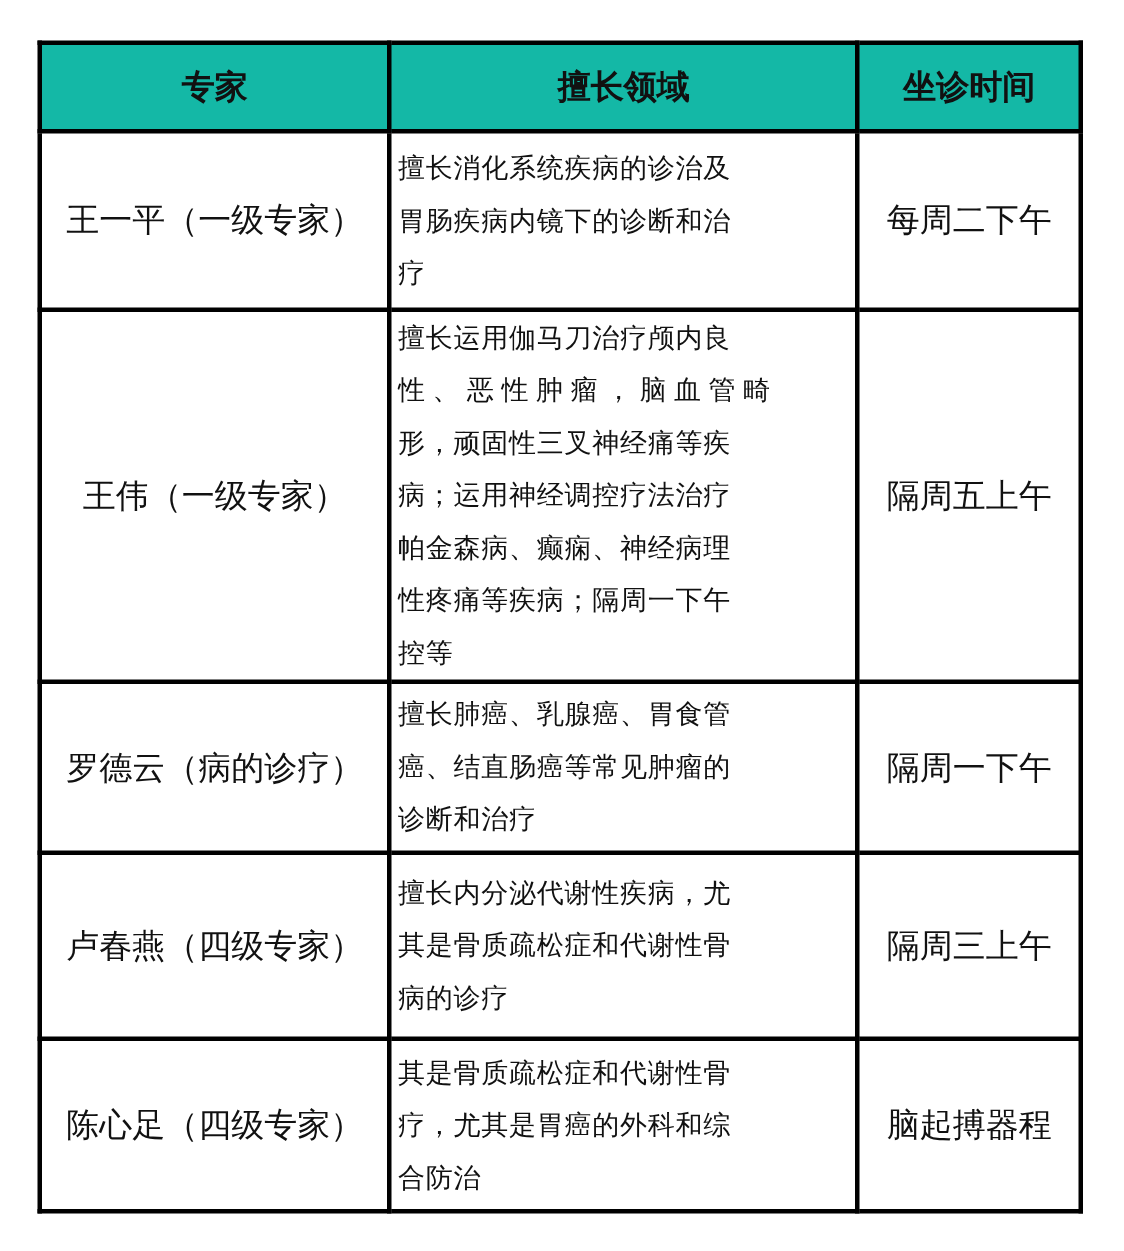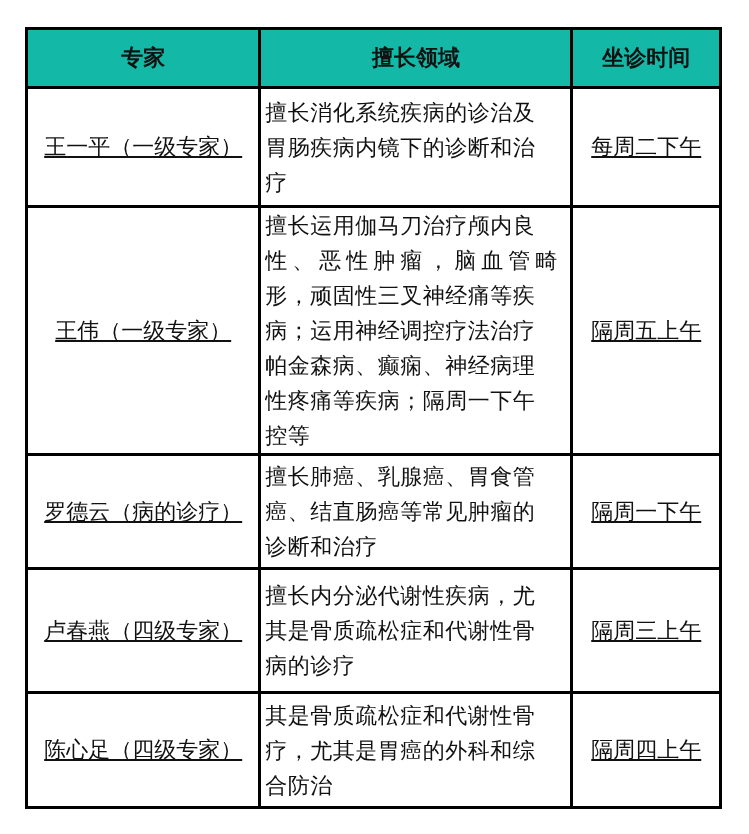--- a/index.html
+++ b/index.html
@@ -6,22 +6,22 @@
   body { width: 749px; height: 834px; position: relative; overflow: hidden;
          font-family: "DejaVu Sans", "Liberation Sans", sans-serif; color: #111111; }
   .tbl { position: absolute; left: 25px; top: 27px; border-collapse: collapse;
          table-layout: fixed; width: 697px; }
   .tbl td, .tbl th { border: 3px solid #000000; padding: 0; vertical-align: middle; }
   .tbl th { background: #14b8a6; height: 56px; font-size: 22px; font-weight: bold;
             text-align: center; letter-spacing: 0px; }
   .col-name { width: 231px; }
   .col-field { width: 309px; }
   .col-time { width: 147px; }
-  td.name, td.time { text-align: center; font-size: 22px; white-space: nowrap; text-decoration: underline; }
-  td.field { font-size: 22px; line-height: 35px; text-align: left; padding: 0 2px 0 4px; }
+  td.name, td.time { text-align: center; font-size: 22px; white-space: nowrap; }
+  td.field { font-size: 18px; line-height: 35px; text-align: left; padding: 0 2px 0 4px; }
   td.field .ln { display: block; white-space: nowrap; overflow: hidden; letter-spacing: 0.5px; }
 </style>
 </head>
 <body>
 
 <table class="tbl">
   <colgroup>
     <col class="col-name">
       <col class="col-field">
       <col class="col-time">
@@ -74,16 +74,16 @@
       </td>
       <td class="time">隔周三上午</td>
     </tr>
     <tr style="height:115px">
       <td class="name">陈心足（四级专家）</td>
       <td class="field">
         <span class="ln">其是骨质疏松症和代谢性骨</span>
         <span class="ln">疗，尤其是胃癌的外科和综</span>
         <span class="ln">合防治</span>
       </td>
-      <td class="time">隔周四上午</td>
+      <td class="time">脑起搏器程</td>
     </tr>
   </tbody>
 </table>
 
 </body></html>

